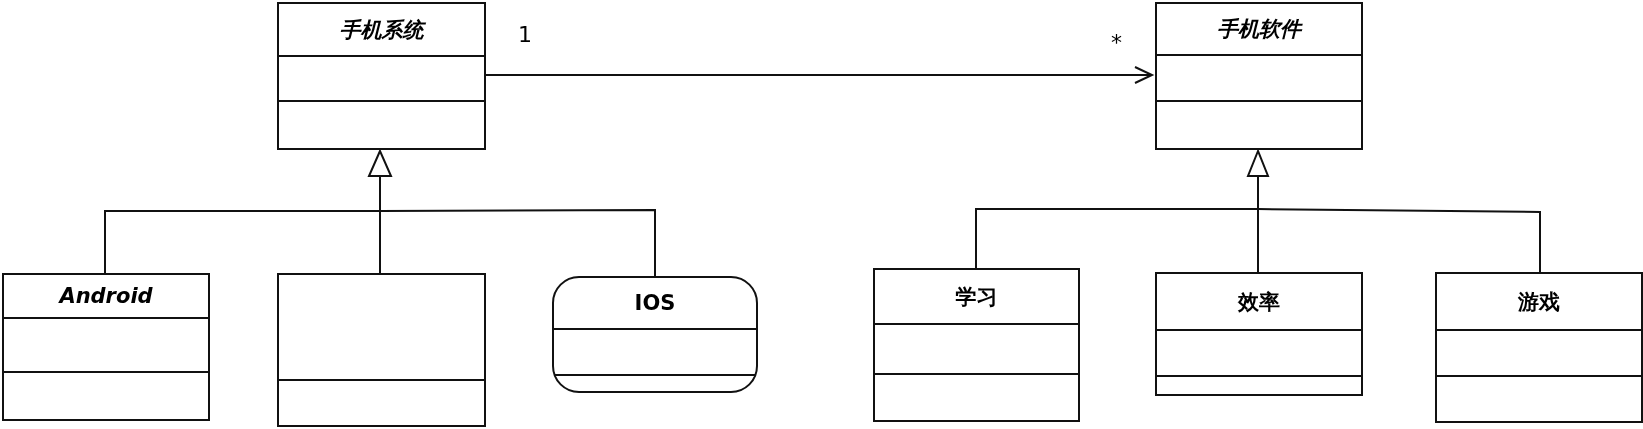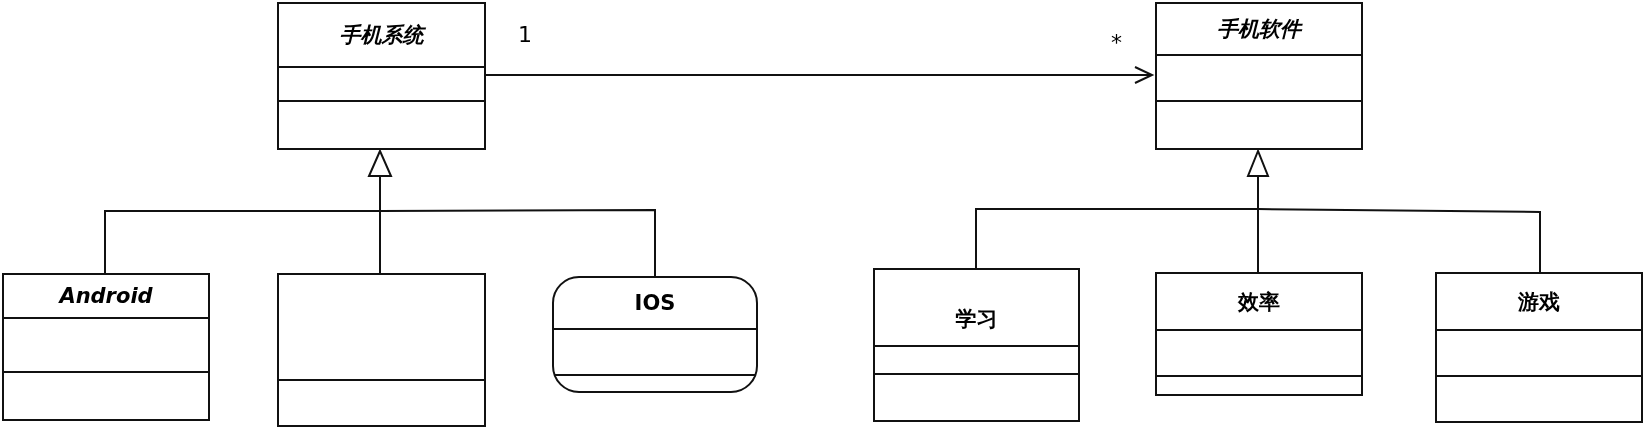--- a/index.html
+++ b/index.html
@@ -35,21 +35,21 @@
     <polygon points="1258,151 1248,176 1268,176" fill="#fff"></polygon>
     <line x1="1258" y1="176" x2="1258" y2="272"></line>
     <polyline points="976,268 976,209 1258,209 1540,212 1540,272"></polyline>
   </g>
 </svg>
 
 <div class="mult" style="left:518px;top:22px;">1</div>
 <div class="mult" style="left:1111px;top:30px;">*</div>
 
 <div class="cls" style="left:277px;top:2px;width:209px;height:148px;">
-  <div class="name abstract" style="height:64px;">手机系统</div>
+  <div class="name abstract" style="height:53px;">手机系统</div>
   <div class="attrs" style="top:50px;height:48px;"></div>
 </div>
 
 <div class="cls" style="left:1155px;top:2px;width:208px;height:148px;">
   <div class="name abstract" style="height:52px;">手机软件</div>
   <div class="attrs" style="top:50px;height:48px;"></div>
 </div>
 
 <div class="cls" style="left:2px;top:273px;width:208px;height:148px;">
   <div class="name" style="height:44px;font-style:italic;">Android</div>
@@ -59,21 +59,21 @@
 <div class="cls" style="left:277px;top:273px;width:209px;height:154px;">
   <div class="attrs" style="top:56px;height:50px;"></div>
 </div>
 
 <div class="cls" style="left:552px;top:276px;width:206px;height:117px;border-radius:27px;">
   <div class="name" style="height:52px;">IOS</div>
   <div class="attrs" style="top:50px;height:48px;"></div>
 </div>
 
 <div class="cls" style="left:873px;top:268px;width:207px;height:154px;">
-  <div class="name" style="height:55px;margin-top:22px;">学习</div>
+  <div class="name" style="height:55px;">学习</div>
   <div class="attrs" style="top:57px;height:48px;"></div>
 </div>
 
 <div class="cls" style="left:1155px;top:272px;width:208px;height:124px;">
   <div class="name" style="height:57px;">效率</div>
   <div class="attrs" style="top:55px;height:48px;"></div>
 </div>
 
 <div class="cls" style="left:1435px;top:272px;width:208px;height:151px;padding-left:20px;">
   <div class="name" style="height:57px;">游戏</div>

